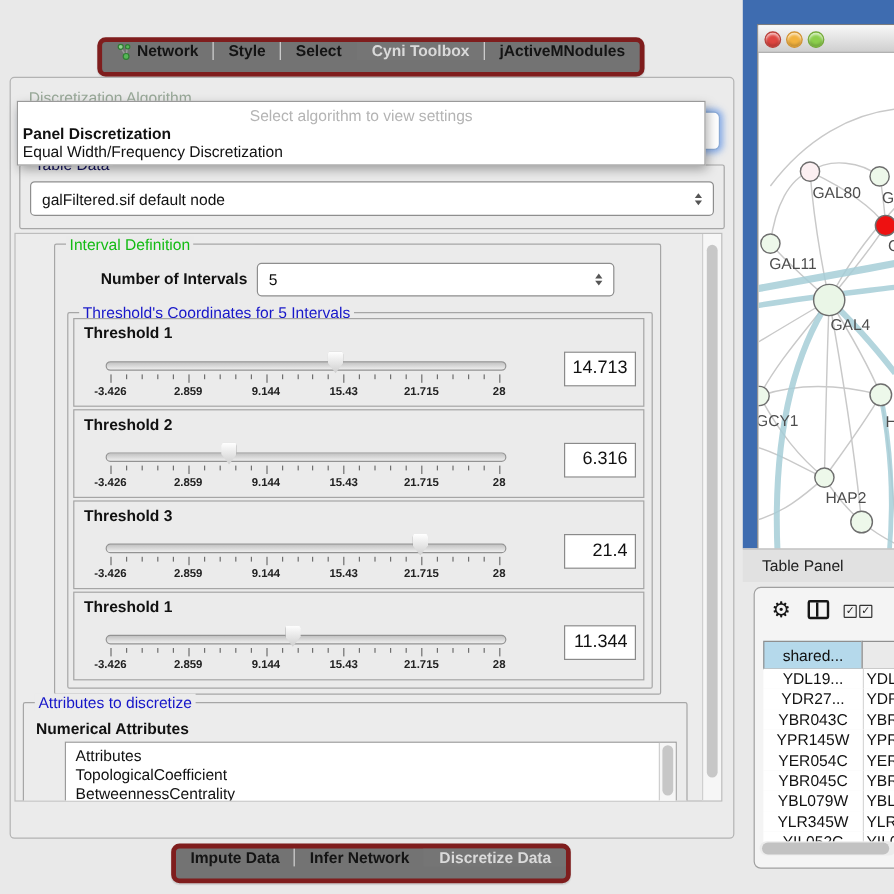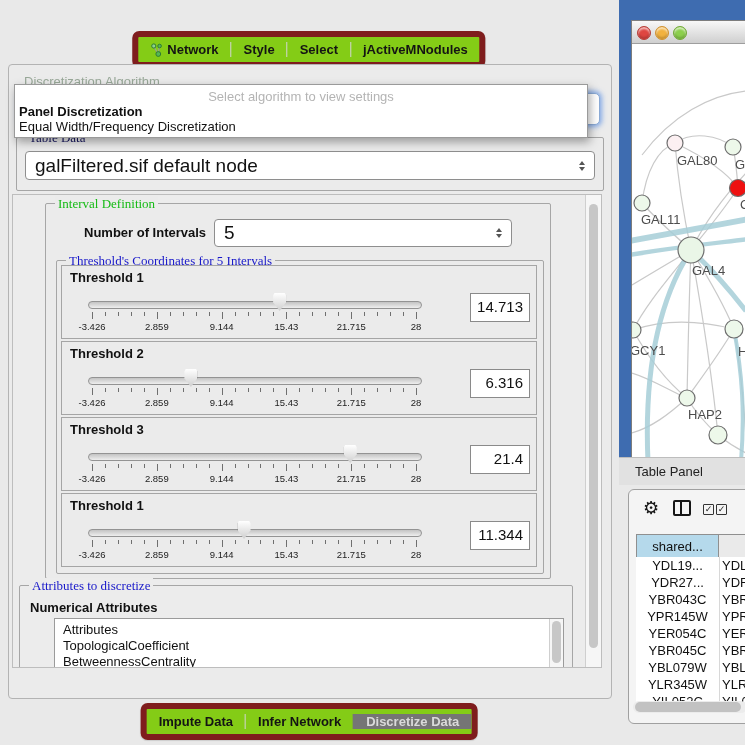--- a/index.html
+++ b/index.html
@@ -8,63 +8,63 @@
         font-family:"Liberation Sans",sans-serif;-webkit-font-smoothing:antialiased;}
   .abs{position:absolute;}
 
   
   .titlebar{left:0;top:0;width:618px;height:24px;background:linear-gradient(#f3f3f3,#e4e4e4);
             border-bottom:1px solid #d2d2d2;}
   .titlebar .ttl{position:absolute;left:8px;top:4px;font-size:13px;color:#1c1c1c;}
   .float-ico{position:absolute;left:562px;top:7px;width:9px;height:9px;border:2px solid #2a2a2a;border-radius:1px;}
   .close-ico{position:absolute;left:586px;top:2px;font-size:14px;font-weight:bold;color:#1a1a1a;}
 
-  .seg{display:inline-flex;align-items:center;background:#84cc16;border:6px solid #7f1d1d;
+  .seg{display:inline-flex;align-items:flex-start;background:#737373;border:4px solid #7f1d1d;
        border-radius:7px;overflow:hidden;height:25px;box-shadow:0 1px 1px rgba(0,0,0,.12);}
   .seg .tab{display:flex;align-items:center;gap:5px;padding:0 12px;font-weight:bold;
             font-size:13px;color:#141414;white-space:nowrap;}
   .seg .tab + .tab{border-left:1px solid #d4d4d4;}
   .seg .tab.sel{color:#dadada;border-left-color:transparent;}
 
   .outer-panel{left:8px;top:64px;width:602px;height:633px;background:#ebebeb;
                border:1px solid #b3b3b3;border-radius:4px;}
 
   .sect-title{font-size:13px;white-space:nowrap;}
 
   .combo{position:absolute;background:#fff;border:1px solid #8e8e8e;border-radius:4px;}
-  .combo .cval{position:absolute;left:9px;top:50%;transform:translateY(-50%);font-size:19px;color:#111;}
+  .combo .cval{position:absolute;left:9px;top:50%;transform:translateY(-50%);font-size:13px;color:#111;}
   .spin{position:absolute;right:9px;top:50%;transform:translateY(-50%);display:flex;flex-direction:column;gap:2px;}
   .spin .up{width:0;height:0;border-left:3.5px solid transparent;border-right:3.5px solid transparent;border-bottom:4.5px solid #555;}
   .spin .dn{width:0;height:0;border-left:3.5px solid transparent;border-right:3.5px solid transparent;border-top:4.5px solid #555;}
 
   .focus-combo{left:20px;top:93px;width:578px;height:30px;background:#fff;border:1px solid #8cabd6;
                border-radius:5px;box-shadow:0 0 5px 2px rgba(100,150,230,.75);z-index:2;}
   .popup{left:14px;top:84px;width:572px;height:52px;background:#fff;border:1px solid #9a9a9a;
          box-shadow:2px 4px 9px rgba(0,0,0,.35);z-index:5;}
   .popup .hint{position:absolute;left:0;right:0;top:4px;text-align:center;font-size:13px;color:#b4b4b4;}
   .popup .opt{position:absolute;left:4px;font-size:13px;color:#111;white-space:nowrap;}
 
   .group{position:absolute;border:1px solid #a6a6a6;border-radius:2px;}
-  .legend{position:absolute;top:-8px;left:9px;background:#ebebeb;padding:0 3px;font-size:13px;font-family:Liberation Serif, serif;}
+  .legend{position:absolute;top:-8px;left:9px;background:#ebebeb;padding:0 3px;font-size:13px;}
 
   .scrollpanel{left:12px;top:194px;width:588px;height:472px;background:#ececec;
                border:1px solid #bdbdbd;overflow:hidden;}
   .vsb{position:absolute;background:#f6f6f6;border-left:1px solid #cfcfcf;}
   .vsb .thumb{position:absolute;left:2px;width:9px;background:#c7c7c7;border-radius:5px;}
 
   .th-panel{position:absolute;left:48px;width:474px;height:72px;background:#ebebeb;border:1px solid #a5a5a5;}
   .th-label{position:absolute;left:8px;top:4px;font-size:13px;font-weight:bold;color:#111;}
   .sl-track{position:absolute;left:26px;top:35px;width:332px;height:6px;border:1px solid #939393;
             border-radius:4px;background:linear-gradient(#c3c3c3,#eeeeee);}
   .sl-thumb{position:absolute;top:27px;width:13px;height:18px;
             background:linear-gradient(#ffffff,#cfcfcf);
             clip-path:polygon(10% 0,90% 0,100% 14%,100% 52%,50% 100%,0 52%,0 14%);
             filter:drop-shadow(0 0 1px #6f6f6f);}
   .tick{position:absolute;width:1px;background:#6f6f6f;}
-  .tick-lbl{position:absolute;transform:translateX(-50%);font-size:9.5px;font-weight:normal;color:#222;white-space:nowrap;}
+  .tick-lbl{position:absolute;transform:translateX(-50%);font-size:9.5px;font-weight:bold;color:#222;white-space:nowrap;}
   .val-box{position:absolute;left:408px;top:27px;width:52px;height:23px;background:#fff;
            border:1px solid #8a8a8a;font-size:15px;color:#111;text-align:right;padding:4px 6px 0 0;}
 
   .attr-list{position:absolute;background:#fff;border:1px solid #9b9b9b;overflow:hidden;}
   .attr-item{font-size:13px;color:#111;line-height:16px;padding-left:8px;white-space:nowrap;}
 
   .apply-bar{left:10px;top:666px;width:598px;height:30px;background:#e9e9e9;border-top:1px solid #c9c9c9;}
   .btn{position:absolute;background:linear-gradient(#ffffff,#ececec);border:1px solid #8c8c8c;
        border-radius:5px;font-size:14px;color:#111;text-align:center;}
 
@@ -112,20 +112,23 @@
             <circle cx="9.3" cy="3" r="1.8" fill="#57b757" stroke="#2f7d32" stroke-width="1"></circle>
             <circle cx="8" cy="11" r="2.4" fill="#57b757" stroke="#2f7d32" stroke-width="1"></circle>
           </svg>
           <span>Network</span>
         </div>
         <div class="tab">
           <span>Style</span>
         </div>
         <div class="tab">
           <span>Select</span>
+        </div>
+        <div class="tab sel" style="background: rgb(117, 117, 117);">
+          <span>Cyni Toolbox</span>
         </div>
         <div class="tab">
           <span>jActiveMNodules</span>
         </div>
       </div>
   </div>
 
   <div class="abs outer-panel"></div>
 
   <div class="abs sect-title" style="left: 24px; top: 74px; z-index: 1; color: rgb(152, 168, 152);" id="algoTitle">Discretization Algorithm</div>

